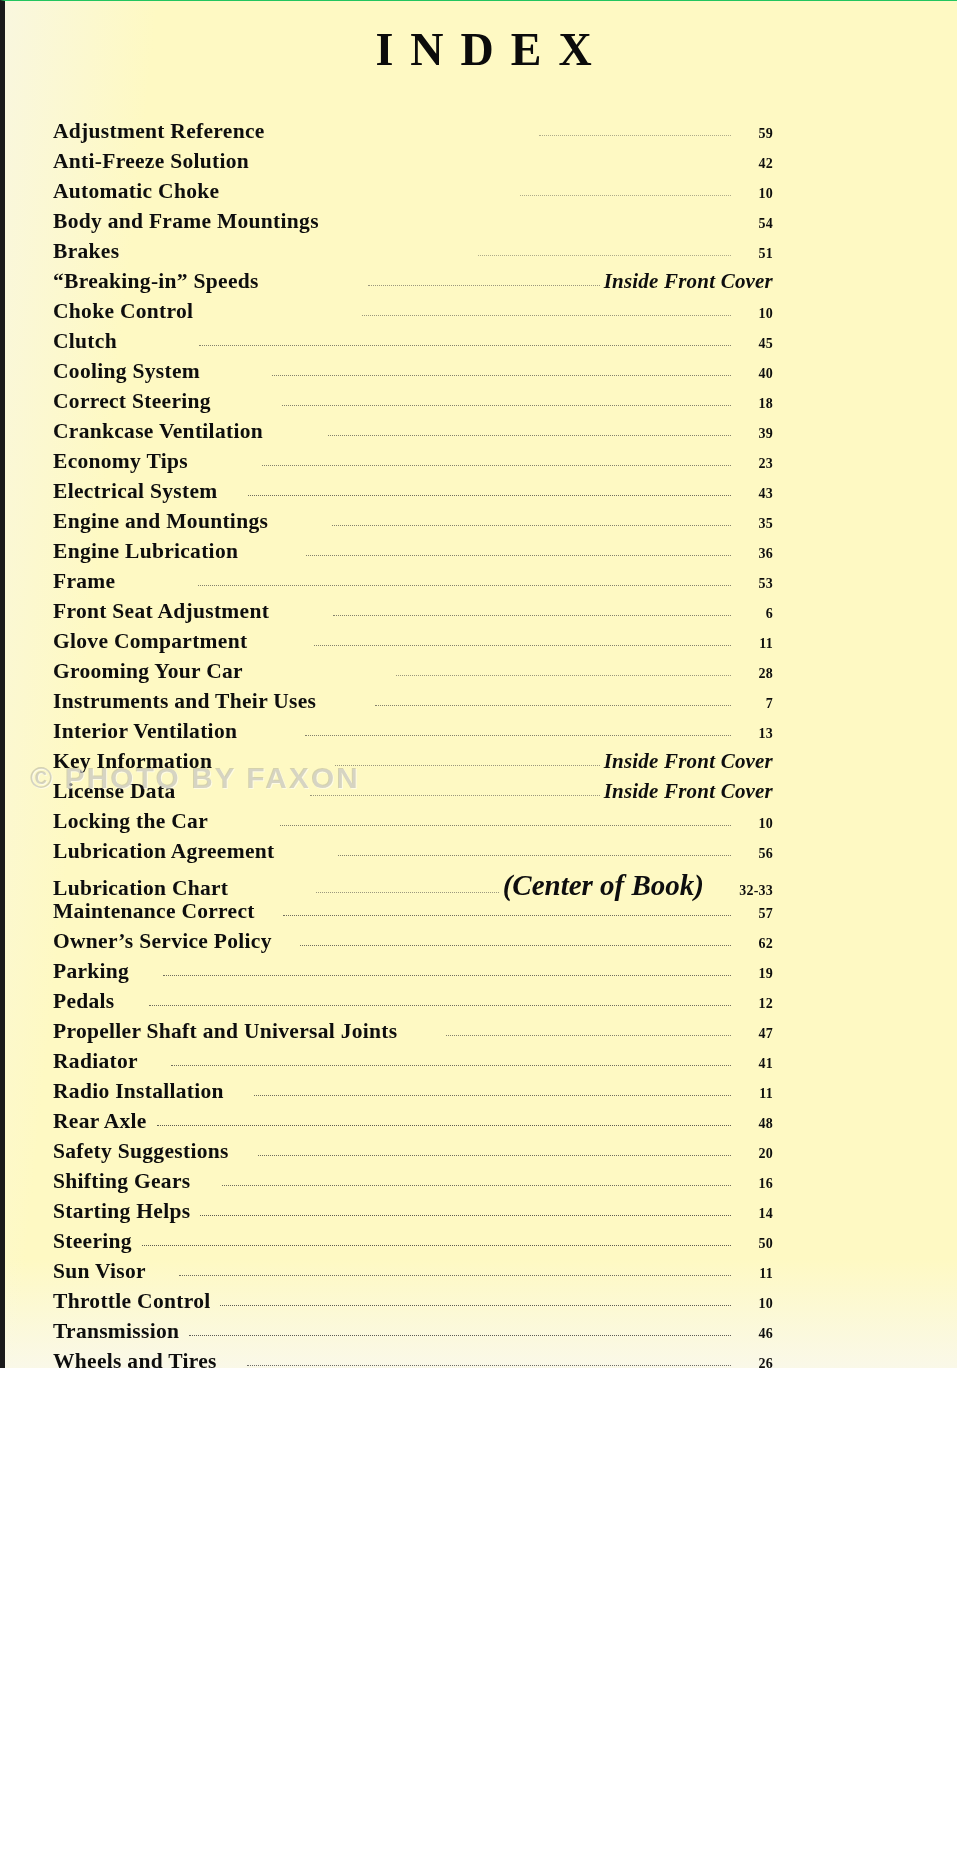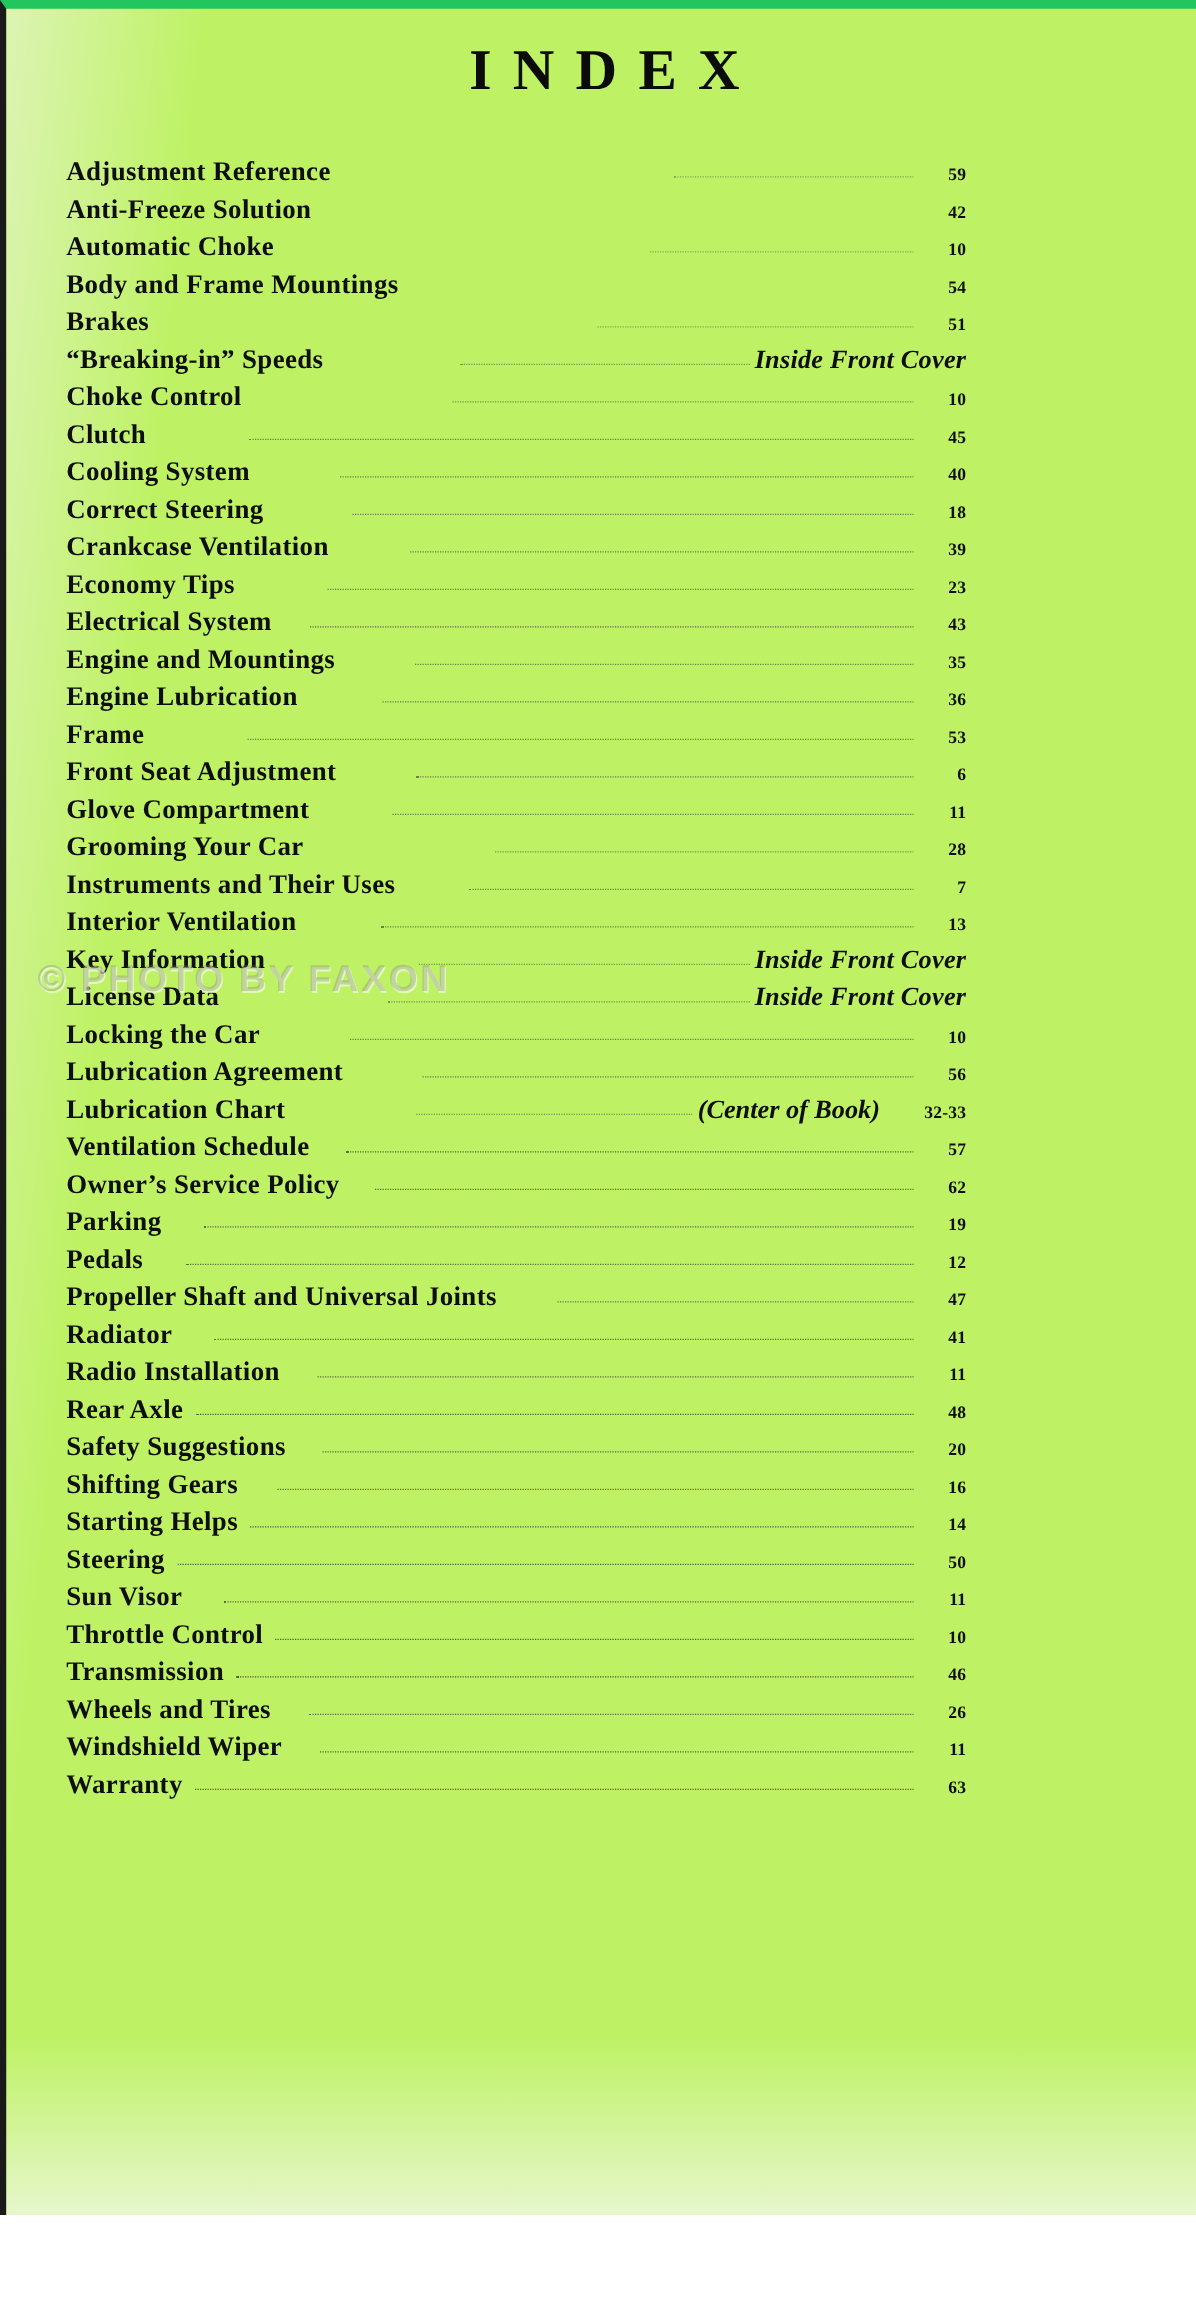--- a/index.html
+++ b/index.html
@@ -4,25 +4,25 @@
 <title>Index</title>
 <style>
   html, body {
     margin: 0;
     padding: 0;
     background: #ffffff;
   }
   #page {
     position: relative;
     width: 957px;
-    height: 1772px;
-    background: #bef264;
+    height: 1368px;
+    background: #fef9c3;
     overflow: hidden;
     border-left: 5px solid #1a1a1a;
-    border-top: 7px solid #22c55e;
+    border-top: 1px solid #22c55e;
     box-sizing: border-box;
     font-family: "Liberation Serif", "DejaVu Serif", serif;
   }
   
   #paper-texture {
     position: absolute;
     inset: 0;
     background:
       linear-gradient(96deg, rgba(245,245,245,0.55) 0%, rgba(255,255,255,0) 14%),
       linear-gradient(180deg, rgba(255,255,255,0) 92%, rgba(248,248,248,0.7) 100%);
@@ -102,21 +102,21 @@
   .entry-page.wide { min-width: 62px; }
   .entry-page.cover {
     font-style: italic;
     font-size: 21px;
     min-width: 0;
     letter-spacing: 0.2px;
   }
   .note-italic {
     font-style: italic;
     font-weight: bold;
-    font-size: 21px;
+    font-size: 29px;
     padding-right: 7px;
     color: #0e0e0e;
   }
 
   #watermark {
     position: absolute;
     left: 25px;
     top: 760px;
     font-size: 30px;
     font-weight: bold;
@@ -262,21 +262,21 @@
         <span class="leader"></span>
         <span class="entry-page">56</span>
       </div>
       <div class="entry lead-b">
         <span class="entry-label">Lubrication Chart</span>
         <span class="leader"></span>
         <span class="note-italic">(Center of Book)</span>
         <span class="entry-page wide">32-33</span>
       </div>
       <div class="entry lead-d">
-        <span class="entry-label">Ventilation  Schedule</span>
+        <span class="entry-label">Maintenance  Correct</span>
         <span class="leader"></span>
         <span class="entry-page">57</span>
       </div>
       <div class="entry lead-d">
         <span class="entry-label">Owner’s Service  Policy</span>
         <span class="leader"></span>
         <span class="entry-page">62</span>
       </div>
       <div class="entry lead-d">
         <span class="entry-label">Parking</span>

